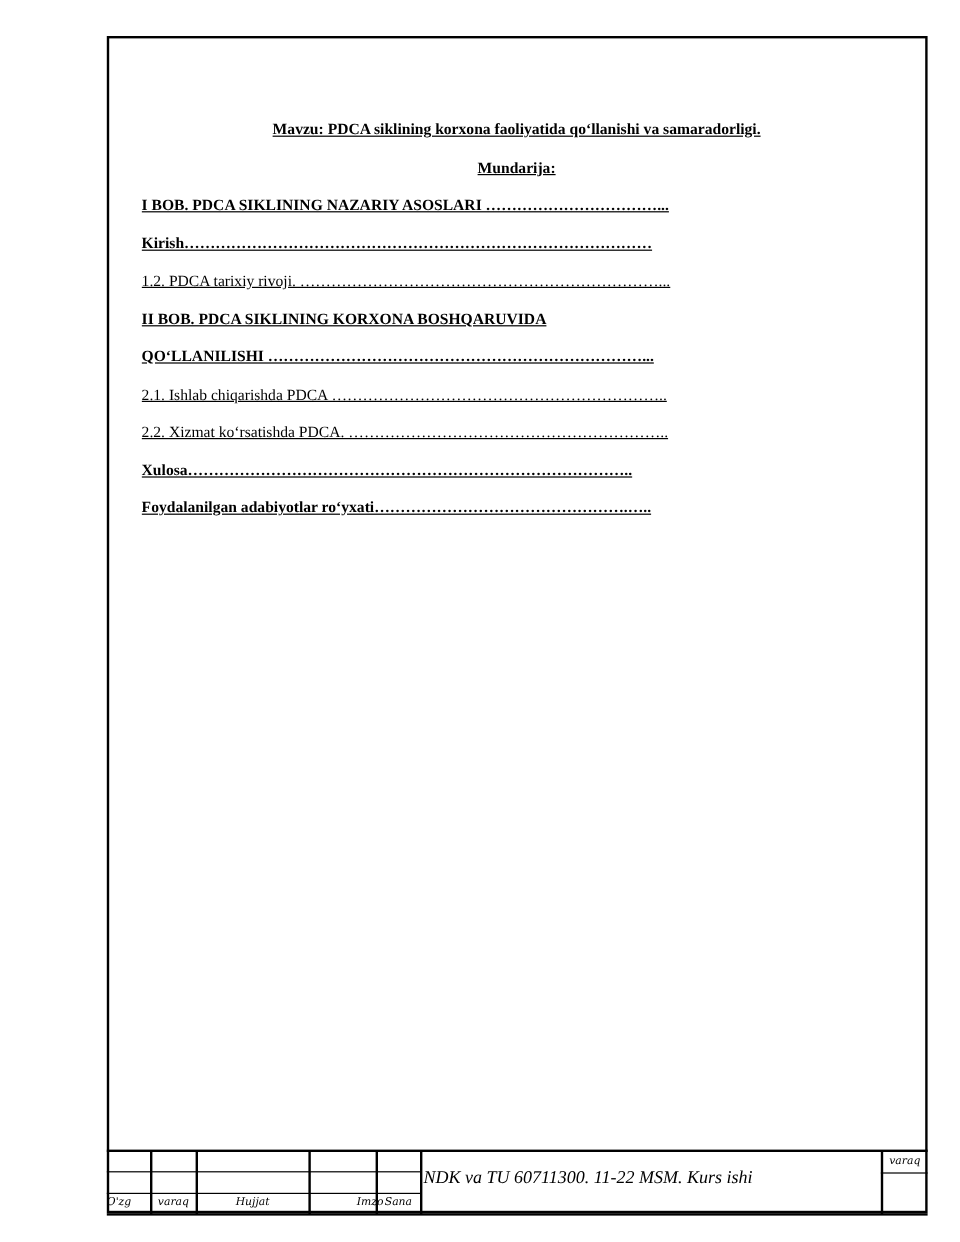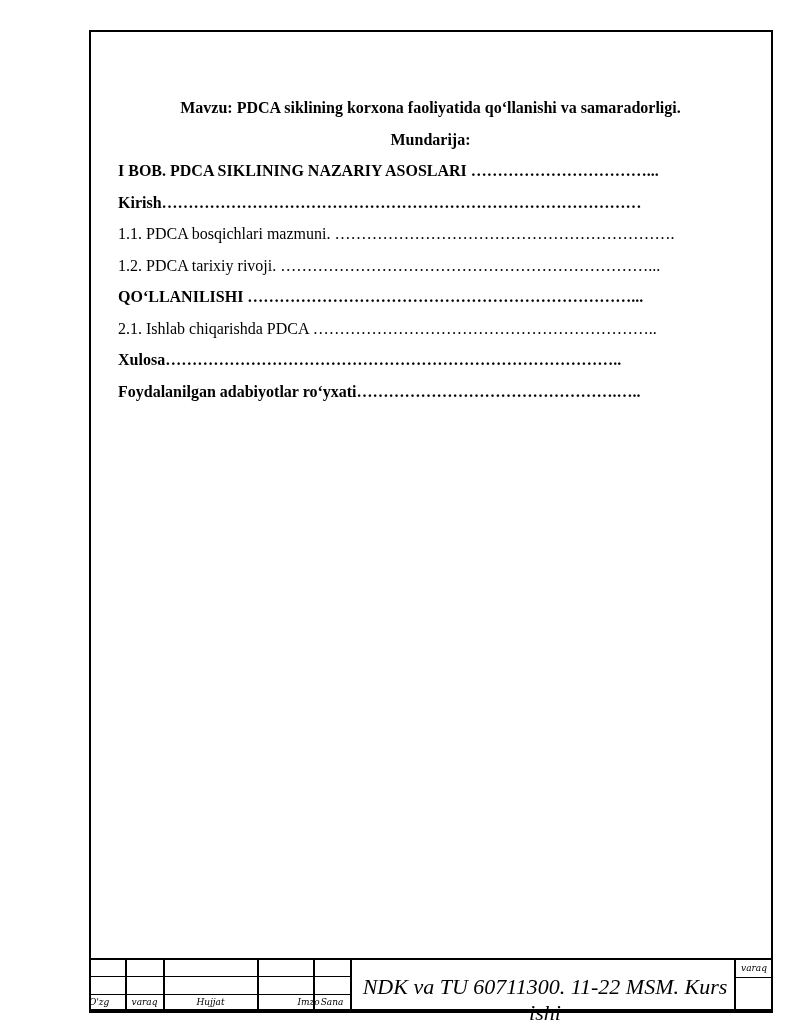--- a/index.html
+++ b/index.html
@@ -1,42 +1,43 @@
 <!DOCTYPE html>
 <html><head>
 <meta charset="utf-8">
 <style>
   html, body { margin:0; padding:0; background:#ffffff; }
   body { width:800px; height:1035px; position:relative; overflow:hidden; font-family:"Liberation Serif", serif; color:#000; }
   .frame { position:absolute; left:89px; top:30px; width:680px; height:977px; border:2px solid #000; }
   .content { position:absolute; left:118px; top:92px; width:625px; }
-  .line { font-size:16px; line-height:31.5px; white-space:nowrap; overflow:hidden; height:31.5px; }
+  .line { font-size:13px; line-height:31.5px; white-space:nowrap; overflow:hidden; height:31.5px;text-decoration:underline; }
   .center { text-align:center; }
   .bold { font-weight:bold; }
   .tb { position:absolute; left:89px; top:958px; width:684px; height:52px; border-top:2px solid #000; }
   .vl { position:absolute; top:0; bottom:0; width:0; border-left:2px solid #000; }
   .hl { position:absolute; height:0; border-top:1.5px solid #000; }
   .tb-label { position:absolute; font-family:"DejaVu Serif", serif; font-style:italic; font-size:9px; text-align:center; }
-  .tb-main { position:absolute; left:264px; width:384px; top:14px; text-align:center; font-style:italic; font-size:22px; font-family:"Liberation Serif", serif; }
+  .tb-main { position:absolute; left:264px; width:384px; top:14px; text-align:left; font-style:italic; font-size:15px; font-family:"Liberation Serif", serif; }
 </style>
 </head>
 <body>
 
 <div class="frame"></div>
 
 <div class="content">
   <div class="line center bold">Mavzu: PDCA siklining korxona faoliyatida qo‘llanishi va samaradorligi.</div>
   <div class="line center bold">Mundarija:</div>
   <div id="toc">
     <div class="line bold">I BOB. PDCA SIKLINING NAZARIY ASOSLARI ……………………………...</div>
     <div class="line bold">Kirish………………………………………………………………………………</div>
-    <div class="line">1.1. PDCA bosqichlari mazmuni. ……………………………………………………….</div>
     <div class="line">1.2. PDCA tarixiy rivoji. ……………………………………………………………...</div>
+    <div class="line bold">II BOB. PDCA SIKLINING KORXONA BOSHQARUVIDA</div>
     <div class="line bold">QO‘LLANILISHI ………………………………………………………………...</div>
     <div class="line">2.1. Ishlab chiqarishda PDCA ………………………………………………………..</div>
+    <div class="line">2.2. Xizmat ko‘rsatishda PDCA. ……………………………………………………..</div>
     <div class="line bold">Xulosa…………………………………………………………………………..</div>
     <div class="line bold">Foydalanilgan adabiyotlar ro‘yxati………………………………………….…..</div>
   </div>
 </div>
 
 <div class="tb">
 
   <div class="vl" style="left:36px;"></div>
   <div class="vl" style="left:74px;"></div>
   <div class="vl" style="left:168px;"></div>

